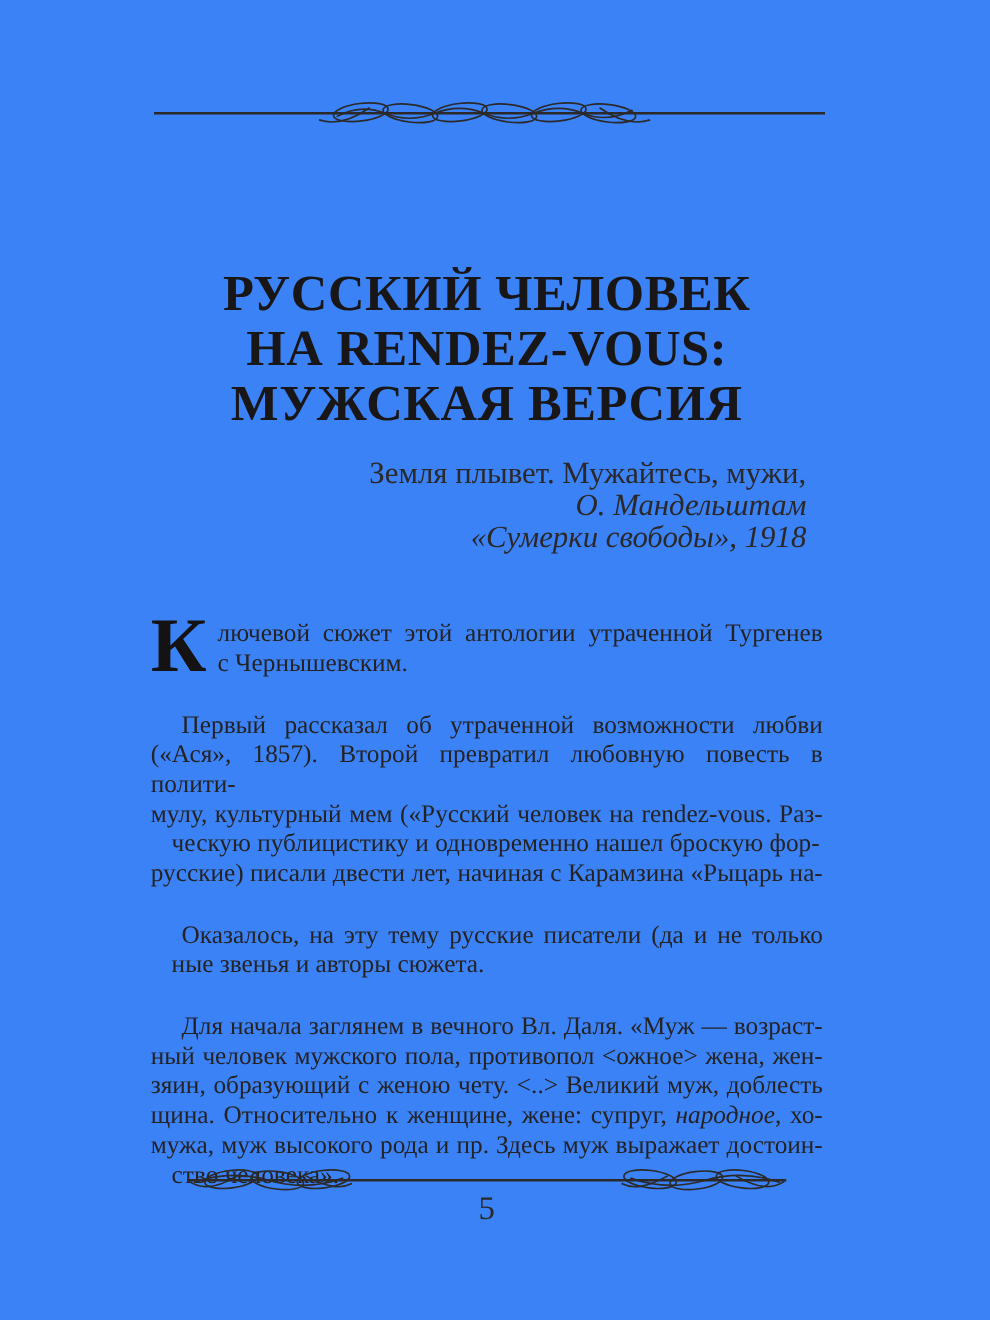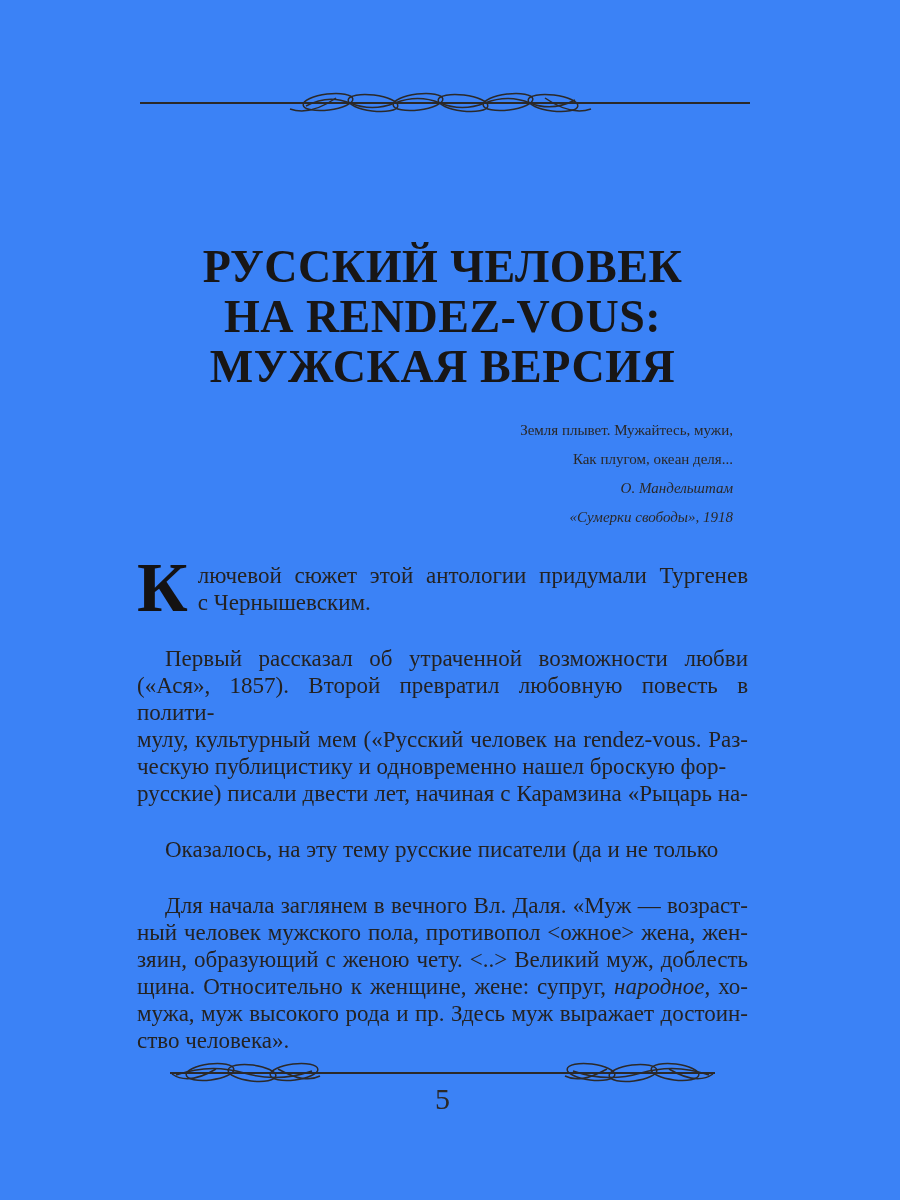--- a/index.html
+++ b/index.html
@@ -14,28 +14,28 @@
   
   .title{top:242px;}
   .title .bl{
     text-align:center;text-align-last:center;
     font-weight:bold;font-size:46px;line-height:50px;letter-spacing:0.5px;
     color:#181616;
   }
 
   
   .epigraph{top:416px;padding-right:15px;box-sizing:border-box;
-    font-size:15px;line-height:29px;color:#2a2828;}
+    font-size:28px;line-height:29px;color:#2a2828;}
   .epigraph .bl{text-align:right;text-align-last:right;}
   .epigraph .attr .bl{font-style:italic;}
 
   
   .body-text{top:562px;font-size:23px;line-height:27px;color:#242222;}
   .para .bl{text-align:justify;text-align-last:justify;}
-  .para .bl:last-child{text-align-last:left;}
+  .para .bl:last-child{text-align-last:left;margin-left:19px;}
   .para .bl.ind{text-indent:28px;margin-top:29px;}
   .dropcap{
     float:left;font-weight:bold;font-size:70px;line-height:50px;
     height:54px;margin:1px 10px 0 0;color:#141212;
   }
 
   
   .orn{position:absolute;}
   .orn svg{display:block;}
 
@@ -67,43 +67,43 @@
 
   <div class="col title">
       <div class="bl">РУССКИЙ ЧЕЛОВЕК</div>
       <div class="bl">НА RENDEZ-VOUS:</div>
       <div class="bl">МУЖСКАЯ ВЕРСИЯ</div>
     </div>
 
   <div class="col epigraph">
     <div class="verse">
         <div class="bl">Земля плывет. Мужайтесь, мужи,</div>
-        <div class="bl">Как плугом, океан деля...</div>
       </div>
     <div class="attr">
         <div class="bl">О. Мандельштам</div>
         <div class="bl">«Сумерки свободы», 1918</div>
       </div>
   </div>
 
   <div class="col body-text">
       <div class="para">
         <span class="dropcap">К</span>
-        <div class="bl">лючевой сюжет этой антологии придумали Тургенев</div>
+        <div class="bl">лючевой сюжет этой антологии утраченной Тургенев</div>
         <div class="bl">с Чернышевским.</div>
       </div>
       <div class="para">
         <div class="bl ind">Первый рассказал об утраченной возможности любви</div>
         <div class="bl">(«Ася», 1857). Второй превратил любовную повесть в полити-</div>
         <div class="bl">мулу, культурный мем («Русский человек на rendez-vous. Раз-</div>
         <div class="bl">ческую публицистику и одновременно нашел броскую фор-</div>
       </div>
       <div class="para">
         <div class="bl">русские) писали двести лет, начиная с Карамзина «Рыцарь на-</div>
         <div class="bl ind">Оказалось, на эту тему русские писатели (да и не только</div>
+        <div class="bl">ные звенья и авторы сюжета.</div>
       </div>
       <div class="para">
         <div class="bl ind">Для начала заглянем в вечного Вл. Даля. «Муж — возраст-</div>
         <div class="bl">ный человек мужского пола, противопол &lt;ожное&gt; жена, жен-</div>
         <div class="bl">зяин, образующий с женою чету. &lt;..&gt; Великий муж, доблесть</div>
         <div class="bl">щина. Относительно к женщине, жене: супруг, <i>народное</i>, хо-</div>
         <div class="bl">мужа, муж высокого рода и пр. Здесь муж выражает достоин-</div>
         <div class="bl">ство человека».</div>
       </div>
     </div>

